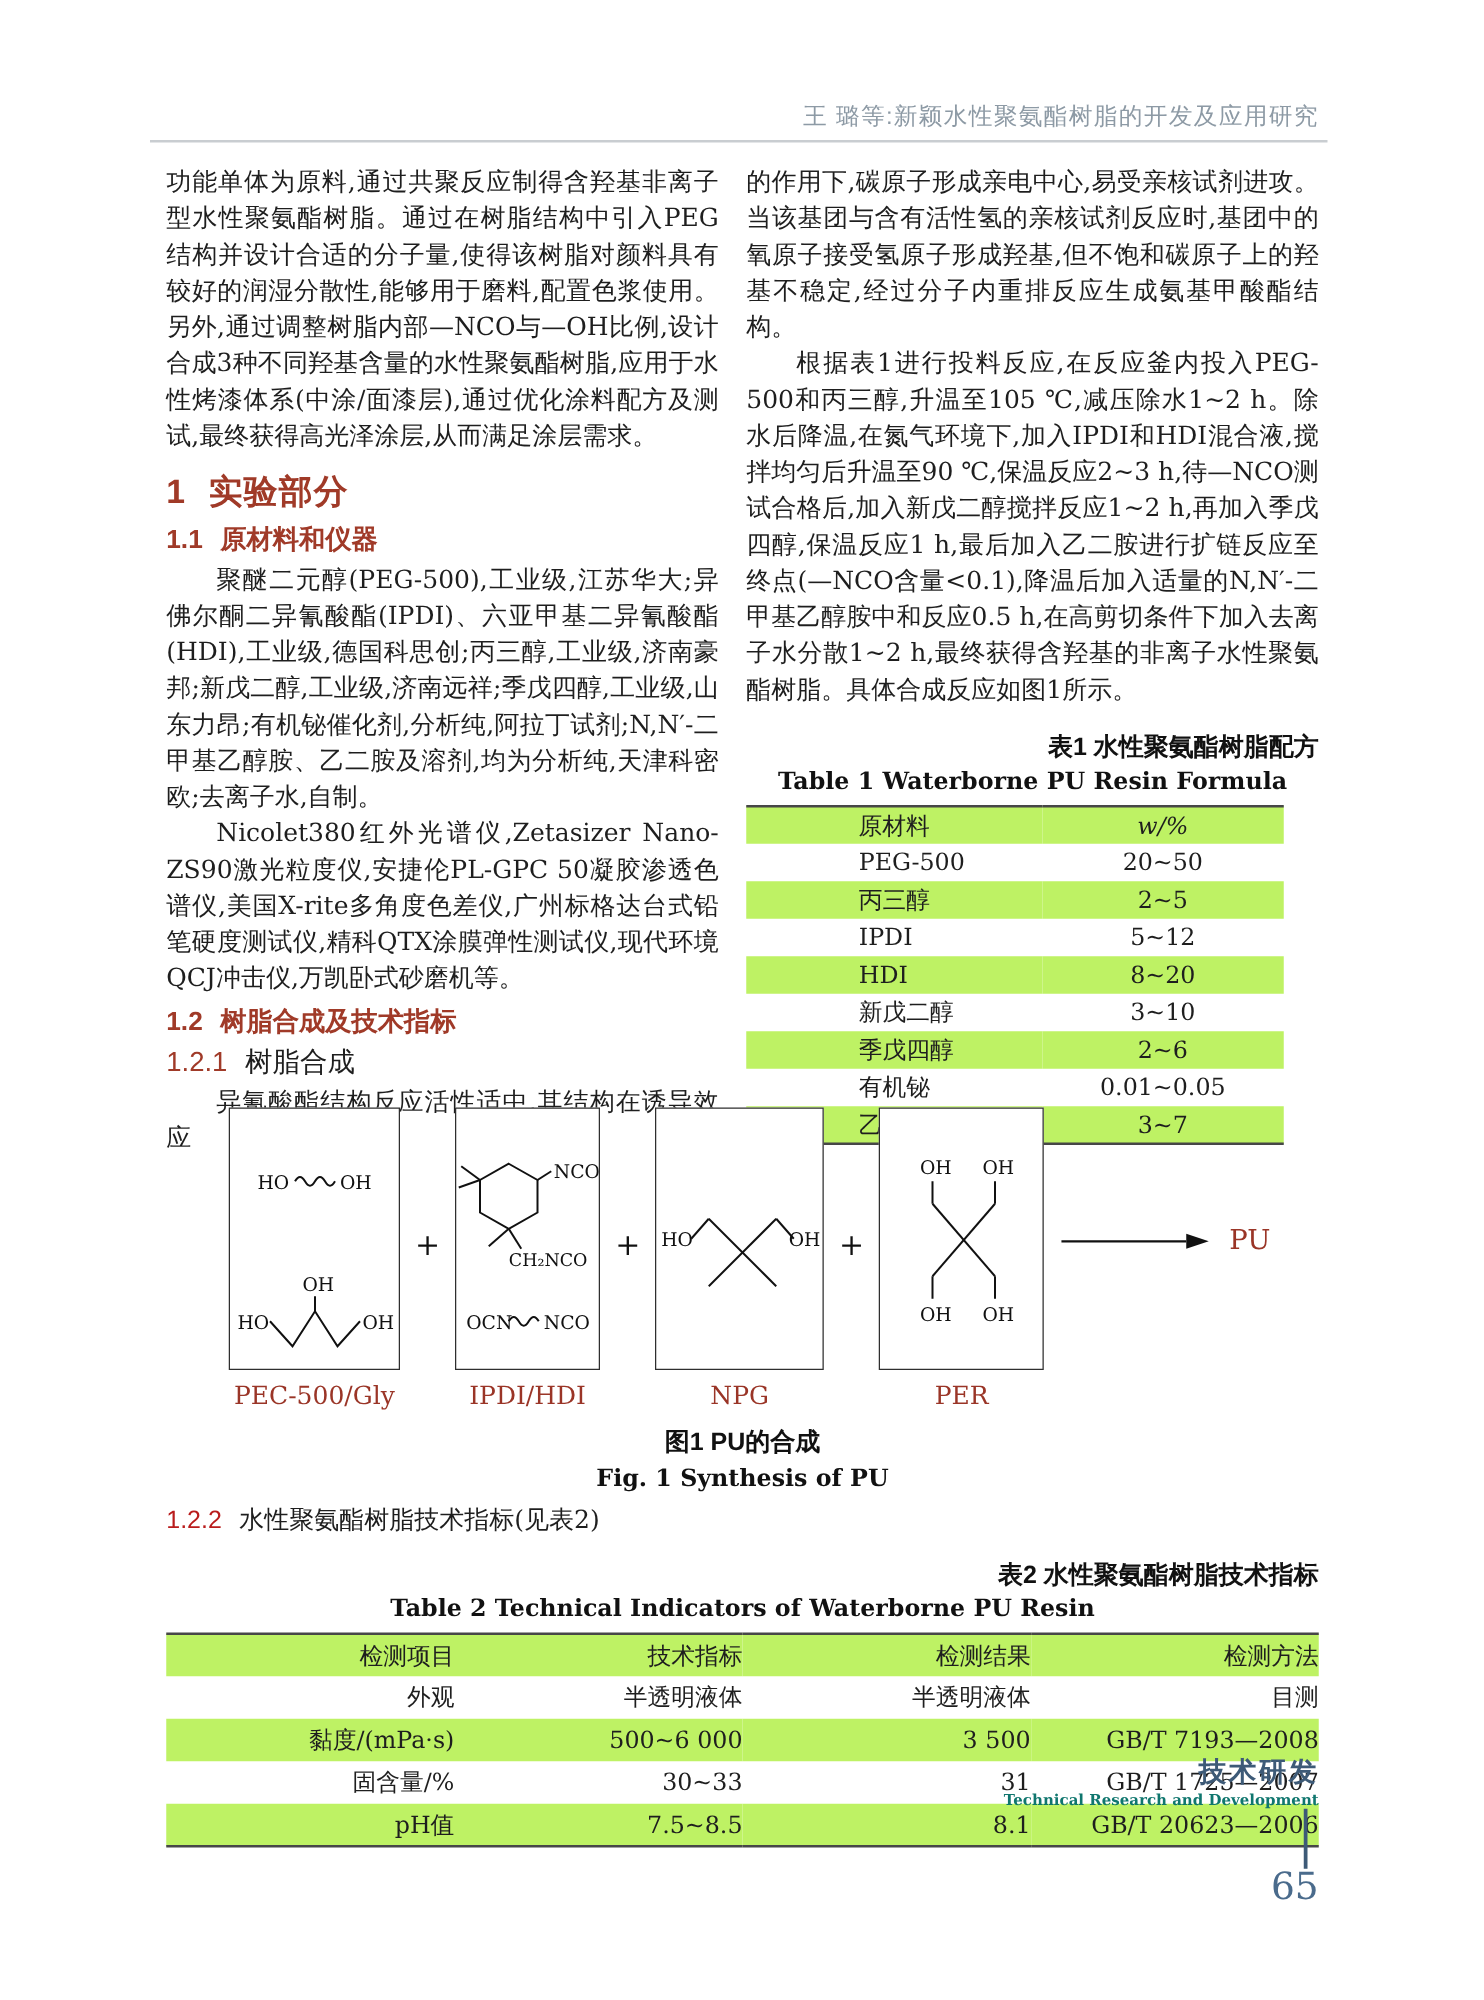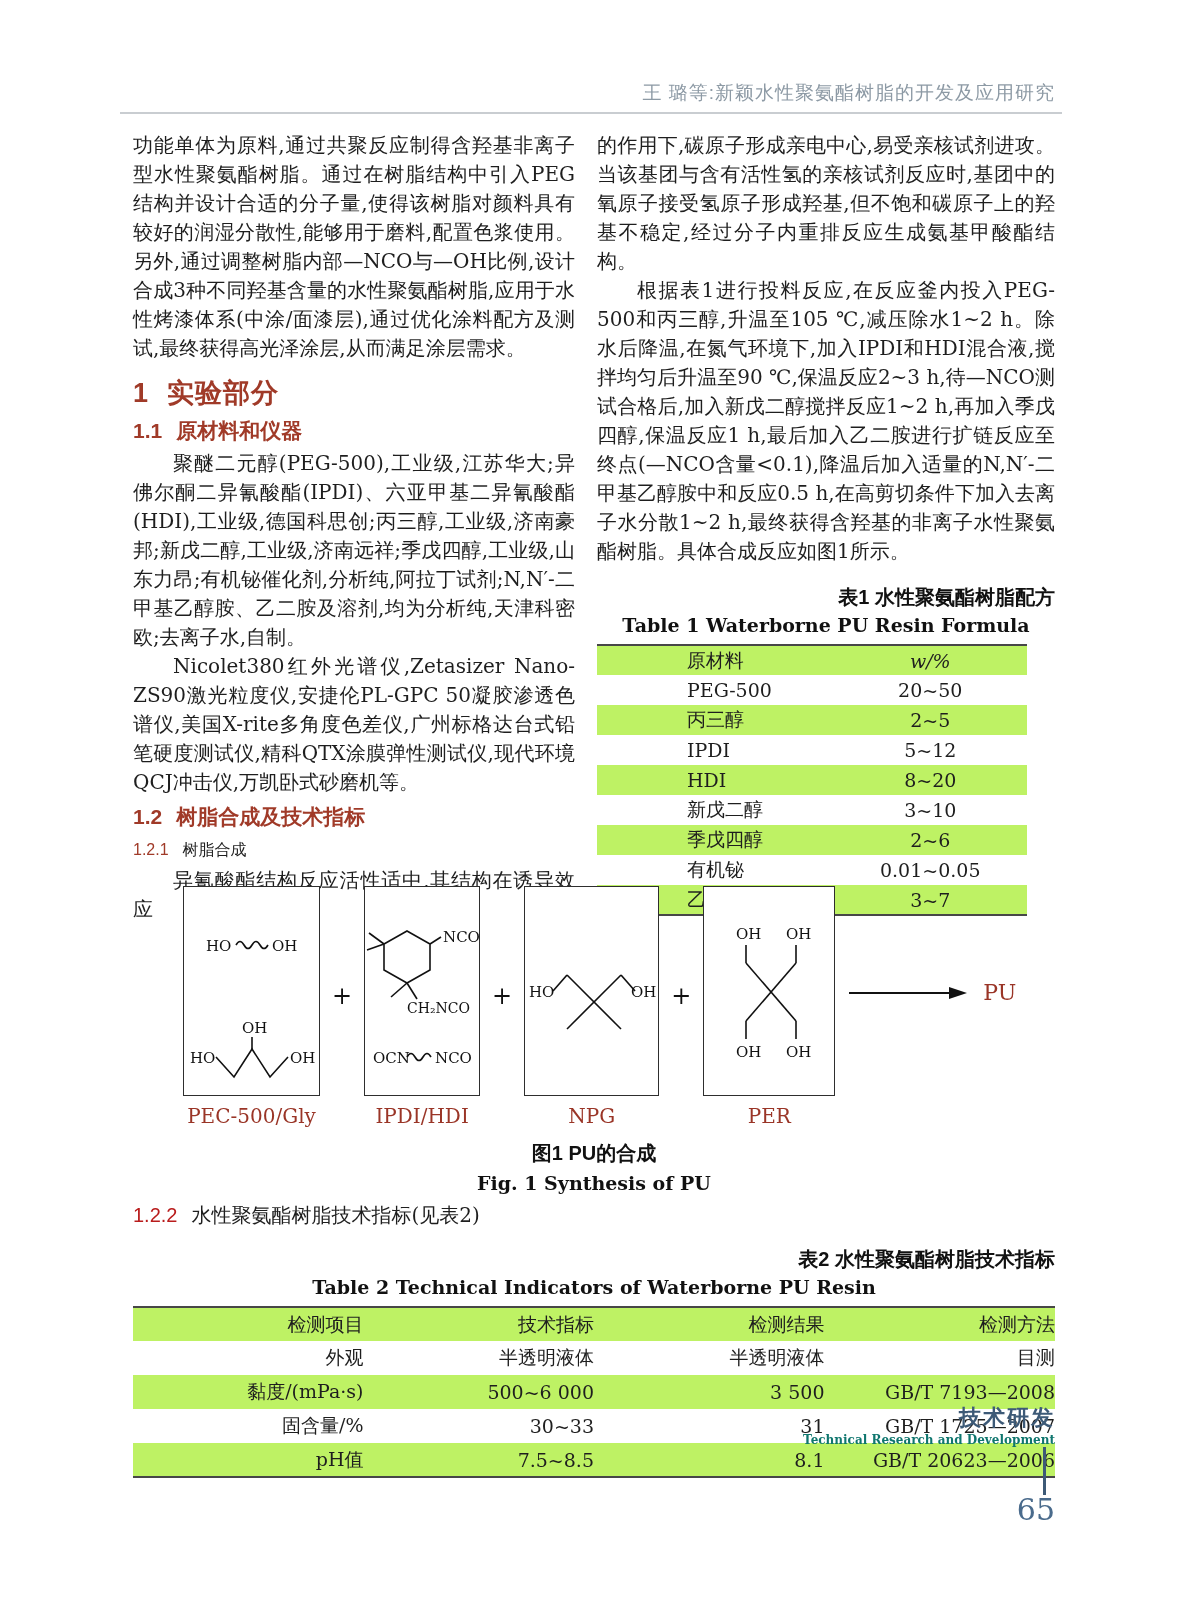--- a/index.html
+++ b/index.html
@@ -17,21 +17,21 @@
   .col-r{width:458px;}
   .par{font-size:20px;line-height:29px;text-align:justify;margin:0;}
   .indent{text-indent:2em;}
 
   .h-l1{margin:12px 0 6px 0;font-family:"Liberation Sans","DejaVu Sans",sans-serif;
         font-weight:bold;font-size:27px;color:#a03a28;letter-spacing:1px;}
   .h-l1 .num{margin-right:18px;}
   .h-l2{margin:6px 0 4px 0;font-family:"Liberation Sans","DejaVu Sans",sans-serif;
         font-weight:bold;font-size:21px;color:#a03a28;}
   .h-l2 .num{margin-right:14px;}
-  .h-l3{margin:0 0 2px 0;font-size:16px;line-height:29px;}
+  .h-l3{margin:0 0 2px 0;font-size:22px;line-height:29px;}
   .h-l3 .num{color:#a03a28;font-family:"Liberation Sans","DejaVu Sans",sans-serif;margin-right:14px;}
   .h-l3 .ttl{color:#1e1e1e;}
 
   
   .tbl-title-cn{text-align:right;font-family:"Liberation Sans","DejaVu Sans",sans-serif;
      font-weight:bold;font-size:20px;color:#111;margin:0 0 3px 0;}
   .tbl-title-en{text-align:center;font-weight:bold;font-size:19px;color:#111;margin:0 0 8px 0;}
   table{border-collapse:collapse;border-top:2px solid #474747;border-bottom:2px solid #474747;}
   td,th{font-weight:normal;font-size:19px;padding:0;}
   .t1{width:430px;margin-top:2px;}

